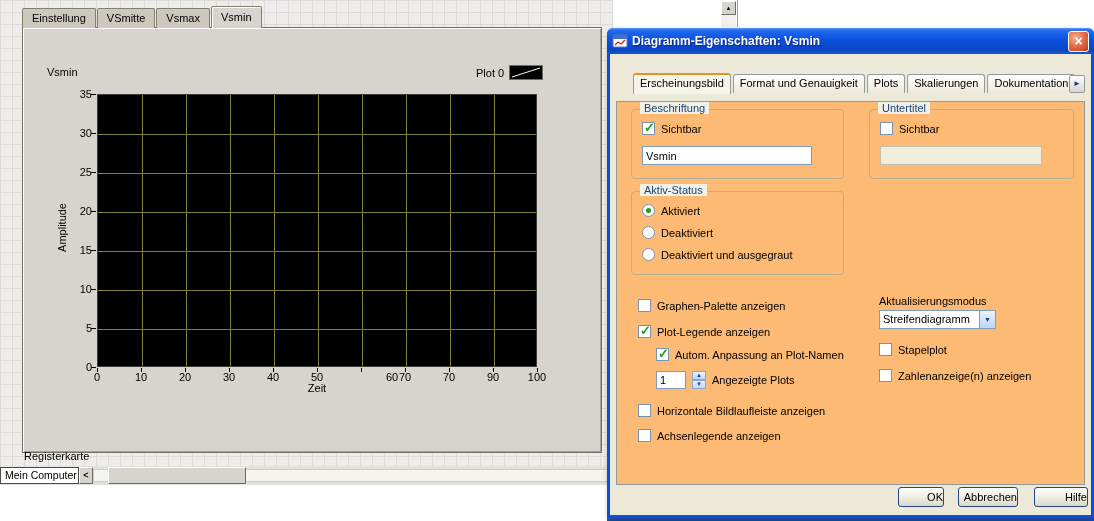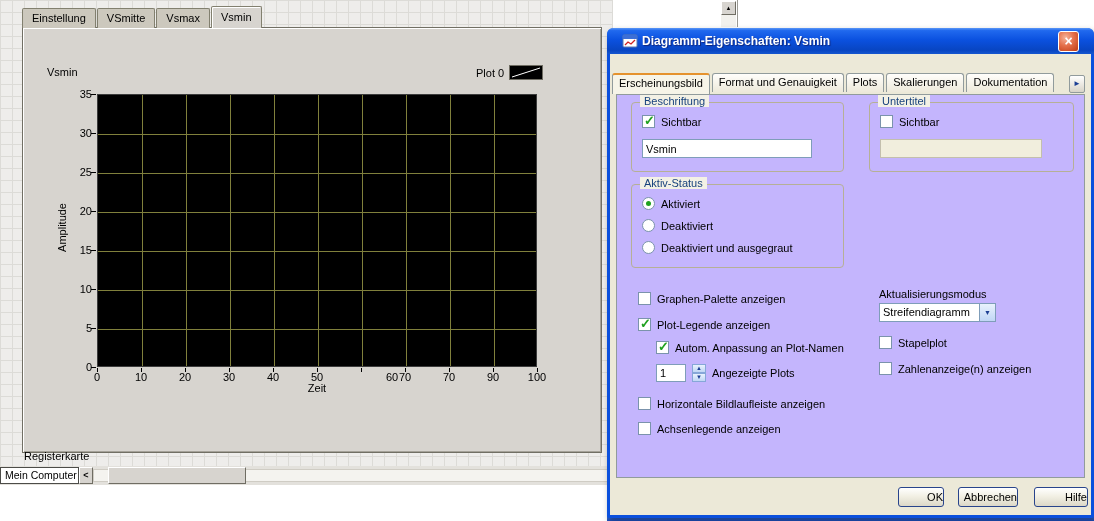--- a/index.html
+++ b/index.html
@@ -36,32 +36,32 @@
 #mc-btn{left:79px;top:467px;width:14px;height:17px;background:#d7d4cf;border:1px solid;border-color:#fff #6f6d63 #6f6d63 #fff;text-align:center;line-height:14px;font-size:9px;font-weight:bold;z-index:2}
 #hscroll-track{left:93px;top:469px;width:519px;height:13px;background:#f4f3ef;border:1px solid #cfccc4;z-index:1}
 #hscroll-thumb{left:108px;top:467px;width:138px;height:17px;background:#d7d4cf;border:1px solid;border-color:#fff #6f6d63 #6f6d63 #fff;z-index:2}
 
 #vsb-btn{left:721px;top:1px;width:15px;height:14px;background:#d7d4cf;border:1px solid;border-color:#fff #6f6d63 #6f6d63 #fff;font-size:6px;text-align:center;line-height:12px;z-index:2}
 #vsb-track{left:721px;top:15px;width:15px;height:12px;background:#f2f1ed;z-index:1}
 #vsb-line{left:737px;top:0;width:1px;height:27px;background:#9b9a94}
 #taskbar{left:607px;top:513px;width:487px;height:8px;background:linear-gradient(#4a82e8,#1c4fc0);z-index:1}
 
 #dialog{left:607px;top:28px;width:487px;height:490px;z-index:5;border-radius:7px 7px 2px 2px;background:#0b50dd;box-shadow:2px 3px 6px rgba(0,0,0,.35)}
-#titlebar{position:absolute;left:0;top:0;right:0;height:26px;border-radius:6px 6px 0 0;display:flex;align-items:center;padding:0 15px;gap:4px;
+#titlebar{position:absolute;left:0;top:0;right:0;height:26px;border-radius:6px 6px 0 0;display:flex;align-items:center;padding:0 5px;gap:4px;
  background:linear-gradient(180deg,#5a96f6 0%,#2069ee 10%,#0b51e0 45%,#0845c2 85%,#1656cf 100%)}
 #dlg-title{color:#fff;font-weight:bold;font-size:12px;text-shadow:1px 1px 1px #10267a;flex:1;white-space:nowrap;overflow:hidden}
 #close-btn{width:21px;height:21px;border:1px solid #fff;border-radius:3px;color:#fff;font-size:14px;font-weight:bold;line-height:18px;text-align:center;
  background:radial-gradient(circle at 35% 30%,#f5b39a 0%,#e4704b 45%,#c03a10 100%)}
 #dlg-client{position:absolute;left:3px;top:26px;width:481px;height:461px;background:#ece9d8}
-#dialog-tabs{position:absolute;left:2px;top:19px;display:flex;align-items:flex-start;z-index:2}
+#dialog-tabs{position:absolute;left:23px;top:19px;display:flex;align-items:center;z-index:2}
 .dtab{font-size:11px;padding:2px 6px 3px;background:linear-gradient(#fffefb,#ede9da);border:1px solid #919b9c;border-bottom:none;
  border-radius:3px 3px 0 0;margin-right:2px;height:19px;white-space:nowrap}
 .dtab.selected{background:#f6f4e8;border-top:2px solid #e5922d;height:21px;margin-bottom:-1px}
 #tab-scroll{position:absolute;left:459px;top:21px;width:16px;height:18px;background:linear-gradient(#fff,#d8d4c8);border:1px solid #919b9c;border-radius:2px;font-size:8px;text-align:center;line-height:16px;color:#1c3f94;z-index:2}
-#dlg-page{position:absolute;left:6px;top:40px;width:469px;height:384px;background:#c4b5fd;border:1px solid #919b9c;z-index:1}
+#dlg-page{position:absolute;left:6px;top:47px;width:469px;height:384px;background:#fdba74;border:1px solid #919b9c;z-index:1}
 .grp{position:absolute;border:1px solid #b6b095;border-radius:4px}
 .grp-legend{position:absolute;top:-8px;left:8px;background:#f3f1e5;padding:0 4px;color:#17427c;white-space:nowrap}
 .cb-row{position:absolute;display:flex;align-items:center;gap:6px;white-space:nowrap}
 .cb{width:13px;height:13px;background:#fff;border:1px solid #7b93ac;flex:none;position:relative}
 .cb.checked::after{content:"\2713";position:absolute;left:1px;top:-3px;color:#21a121;font-weight:bold;font-size:13px}
 .radio-row{position:absolute;display:flex;align-items:center;gap:6px;white-space:nowrap}
 .radio{width:13px;height:13px;border-radius:50%;background:#fff;border:1px solid #7b93ac;position:relative;flex:none}
 .radio.selected::after{content:"";position:absolute;left:3px;top:3px;width:5px;height:5px;border-radius:50%;background:#1fa11f}
 .input{position:absolute;background:#fff;border:1px solid #7f9db9;font-family:inherit;font-size:11px;padding:1px 3px}
 .input.disabled{background:#f1eedd;border-color:#c3bfad}

